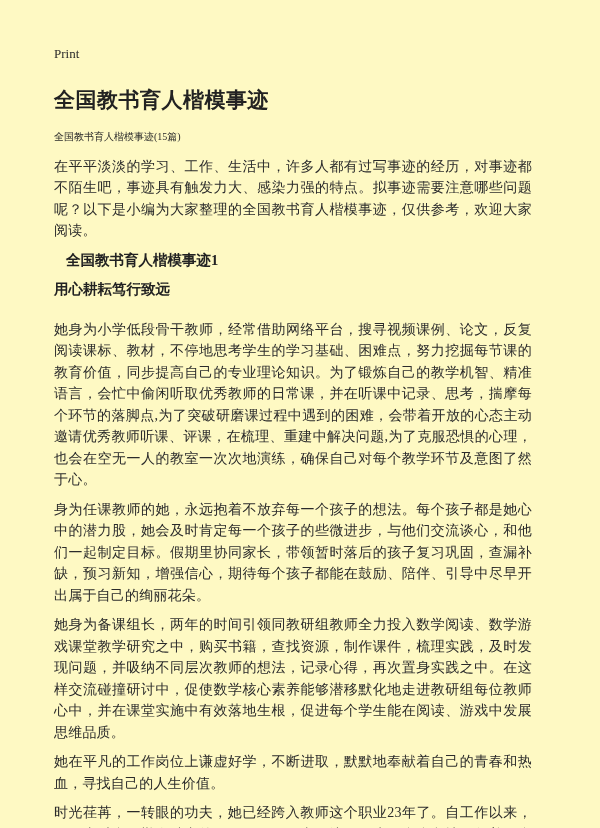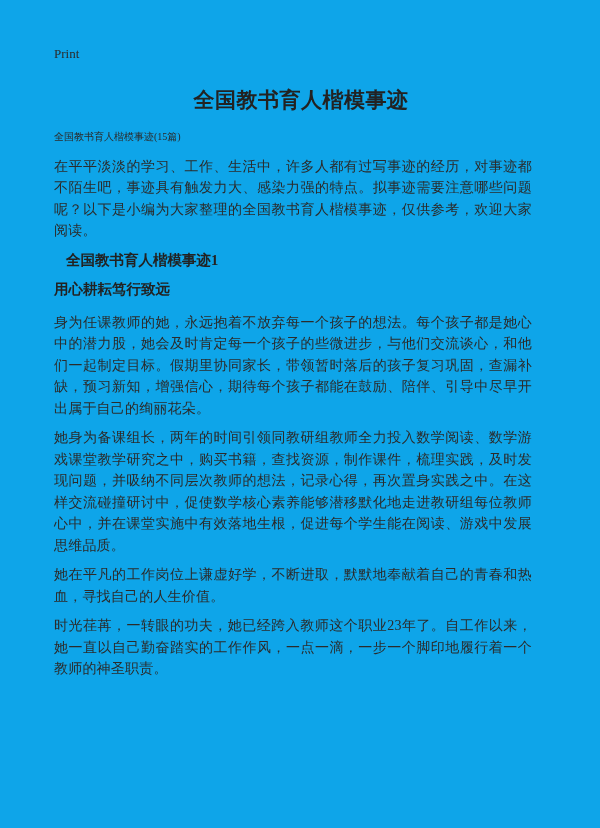--- a/index.html
+++ b/index.html
@@ -5,37 +5,36 @@
   * { box-sizing: border-box; }
   html, body {
     margin: 0;
     padding: 0;
     background: #ffffff;
   }
   .page {
     width: 600px;
     height: 828px;
     margin: 0 auto;
-    background: #0ea5e9;
+    background: #fef9c3;
     padding: 44px 52px 20px 54px;
     font-family: "Liberation Serif", "DejaVu Serif", serif;
     color: #2b2b2b;
     overflow: hidden;
   }
   .print-link {
     font-size: 13px;
     line-height: 15px;
     color: #2b2b2b;
     cursor: pointer;
     display: inline-block;
   }
   .doc-title {
     font-size: 21px;
     font-weight: bold;
-    text-align: center;
     color: #222222;
     margin: 25px 0 13px 0;
     line-height: 26px;
     letter-spacing: 0.5px;
   }
   .subtitle {
     font-size: 10px;
     line-height: 21.5px;
     margin: 0 0 8px 0;
   }
@@ -50,21 +49,21 @@
     font-size: 14.5px;
     font-weight: bold;
     line-height: 21.5px;
     margin: 0 0 8px 12px;
     color: #222222;
   }
   h3.section-subheading {
     font-size: 14.5px;
     font-weight: bold;
     line-height: 21.5px;
-    margin: 0 0 11px 0;
+    margin: 0 0 18px 0;
     color: #222222;
   }
 </style>
 </head>
 <body>
 
 <div class="page">
 
   <div class="print-link">Print</div>
 
@@ -72,20 +71,21 @@
 
   <p class="subtitle">全国教书育人楷模事迹(15篇)</p>
 
   <p class="body-text">在平平淡淡的学习、工作、生活中，许多人都有过写事迹的经历，对事迹都不陌生吧，事迹具有触发力大、感染力强的特点。拟事迹需要注意哪些问题呢？以下是小编为大家整理的全国教书育人楷模事迹，仅供参考，欢迎大家阅读。</p>
 
   <h2 class="section-heading">全国教书育人楷模事迹1</h2>
 
   <h3 class="section-subheading">用心耕耘笃行致远</h3>
 
 
+  <p class="body-text">她身为小学低段骨干教师，经常借助网络平台，搜寻视频课例、论文，反复阅读课标、教材，不停地思考学生的学习基础、困难点，努力挖掘每节课的教育价值，同步提高自己的专业理论知识。为了锻炼自己的教学机智、精准语言，会忙中偷闲听取优秀教师的日常课，并在听课中记录、思考，揣摩每个环节的落脚点,为了突破研磨课过程中遇到的困难，会带着开放的心态主动邀请优秀教师听课、评课，在梳理、重建中解决问题,为了克服恐惧的心理，也会在空无一人的教室一次次地演练，确保自己对每个教学环节及意图了然于心。</p>
 
   <p class="body-text">身为任课教师的她，永远抱着不放弃每一个孩子的想法。每个孩子都是她心中的潜力股，她会及时肯定每一个孩子的些微进步，与他们交流谈心，和他们一起制定目标。假期里协同家长，带领暂时落后的孩子复习巩固，查漏补缺，预习新知，增强信心，期待每个孩子都能在鼓励、陪伴、引导中尽早开出属于自己的绚丽花朵。</p>
 
   <p class="body-text">她身为备课组长，两年的时间引领同教研组教师全力投入数学阅读、数学游戏课堂教学研究之中，购买书籍，查找资源，制作课件，梳理实践，及时发现问题，并吸纳不同层次教师的想法，记录心得，再次置身实践之中。在这样交流碰撞研讨中，促使数学核心素养能够潜移默化地走进教研组每位教师心中，并在课堂实施中有效落地生根，促进每个学生能在阅读、游戏中发展思维品质。</p>
 
   <p class="body-text">她在平凡的工作岗位上谦虚好学，不断进取，默默地奉献着自己的青春和热血，寻找自己的人生价值。</p>
 
   <p class="body-text">时光荏苒，一转眼的功夫，她已经跨入教师这个职业23年了。自工作以来，她一直以自己勤奋踏实的工作作风，一点一滴，一步一个脚印地履行着一个教师的神圣职责。</p>
 
 </div>

